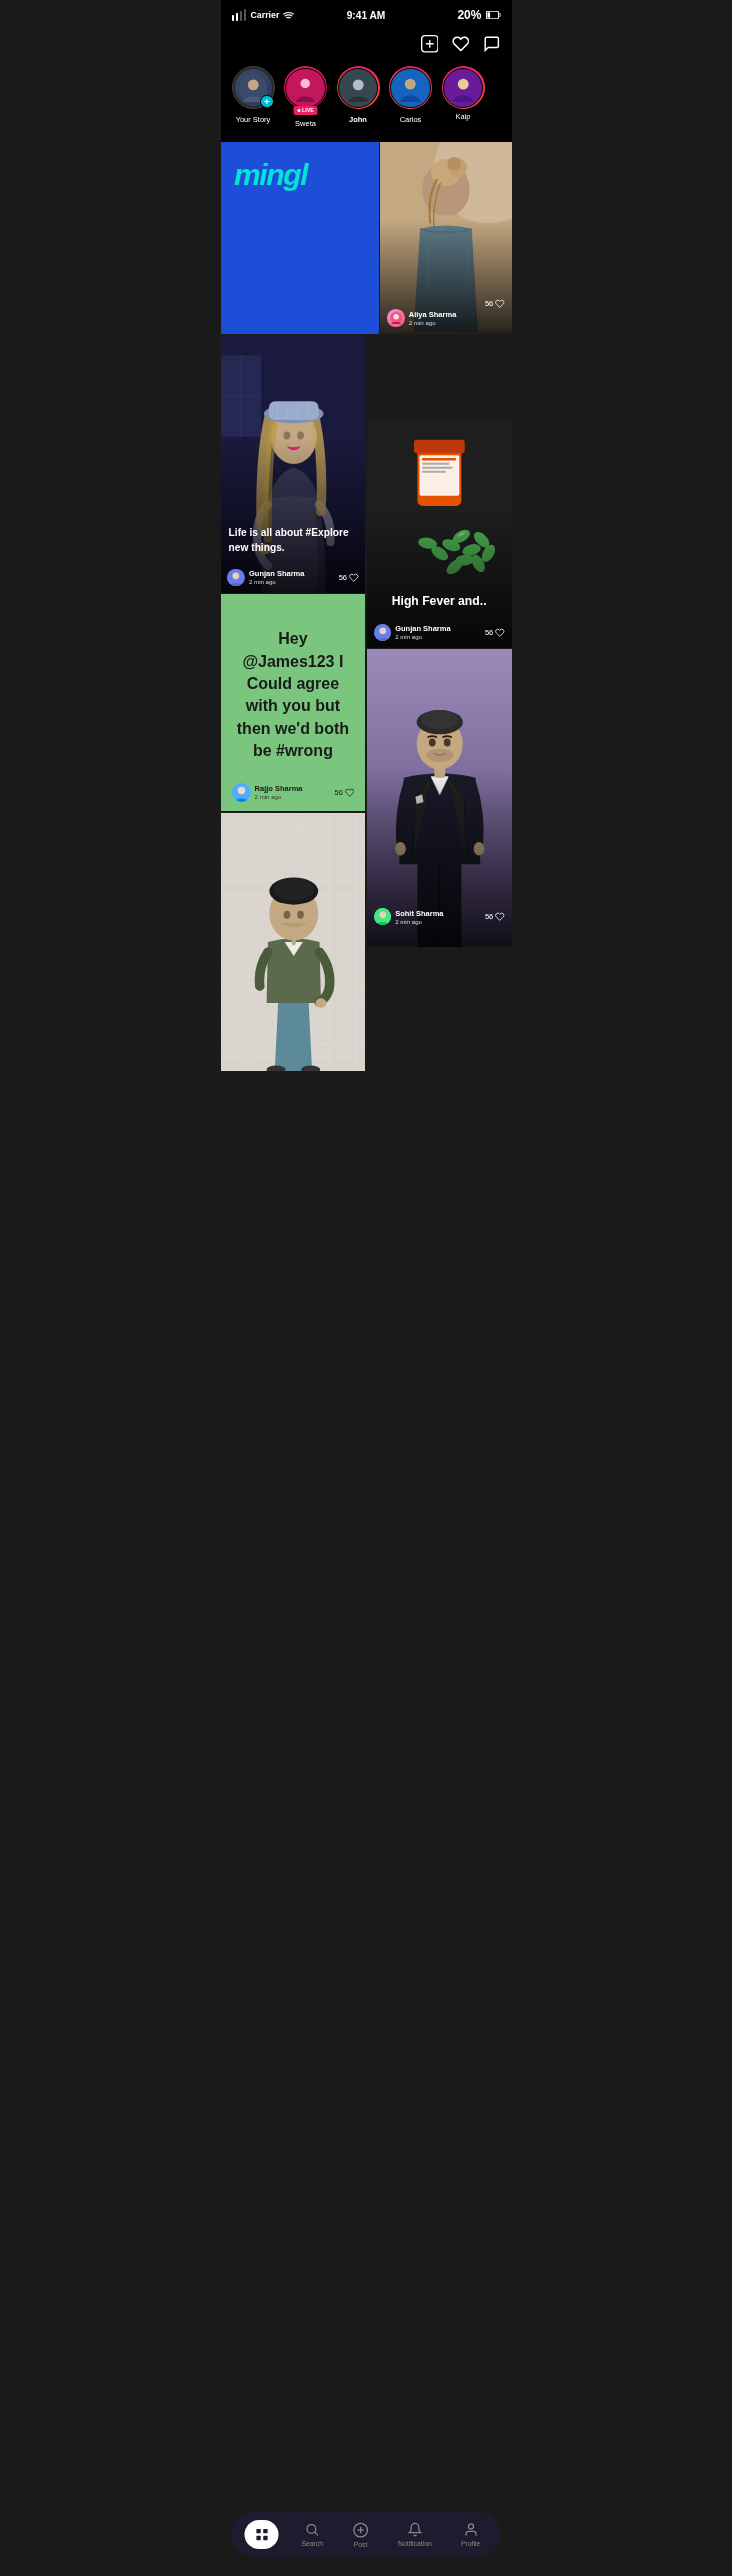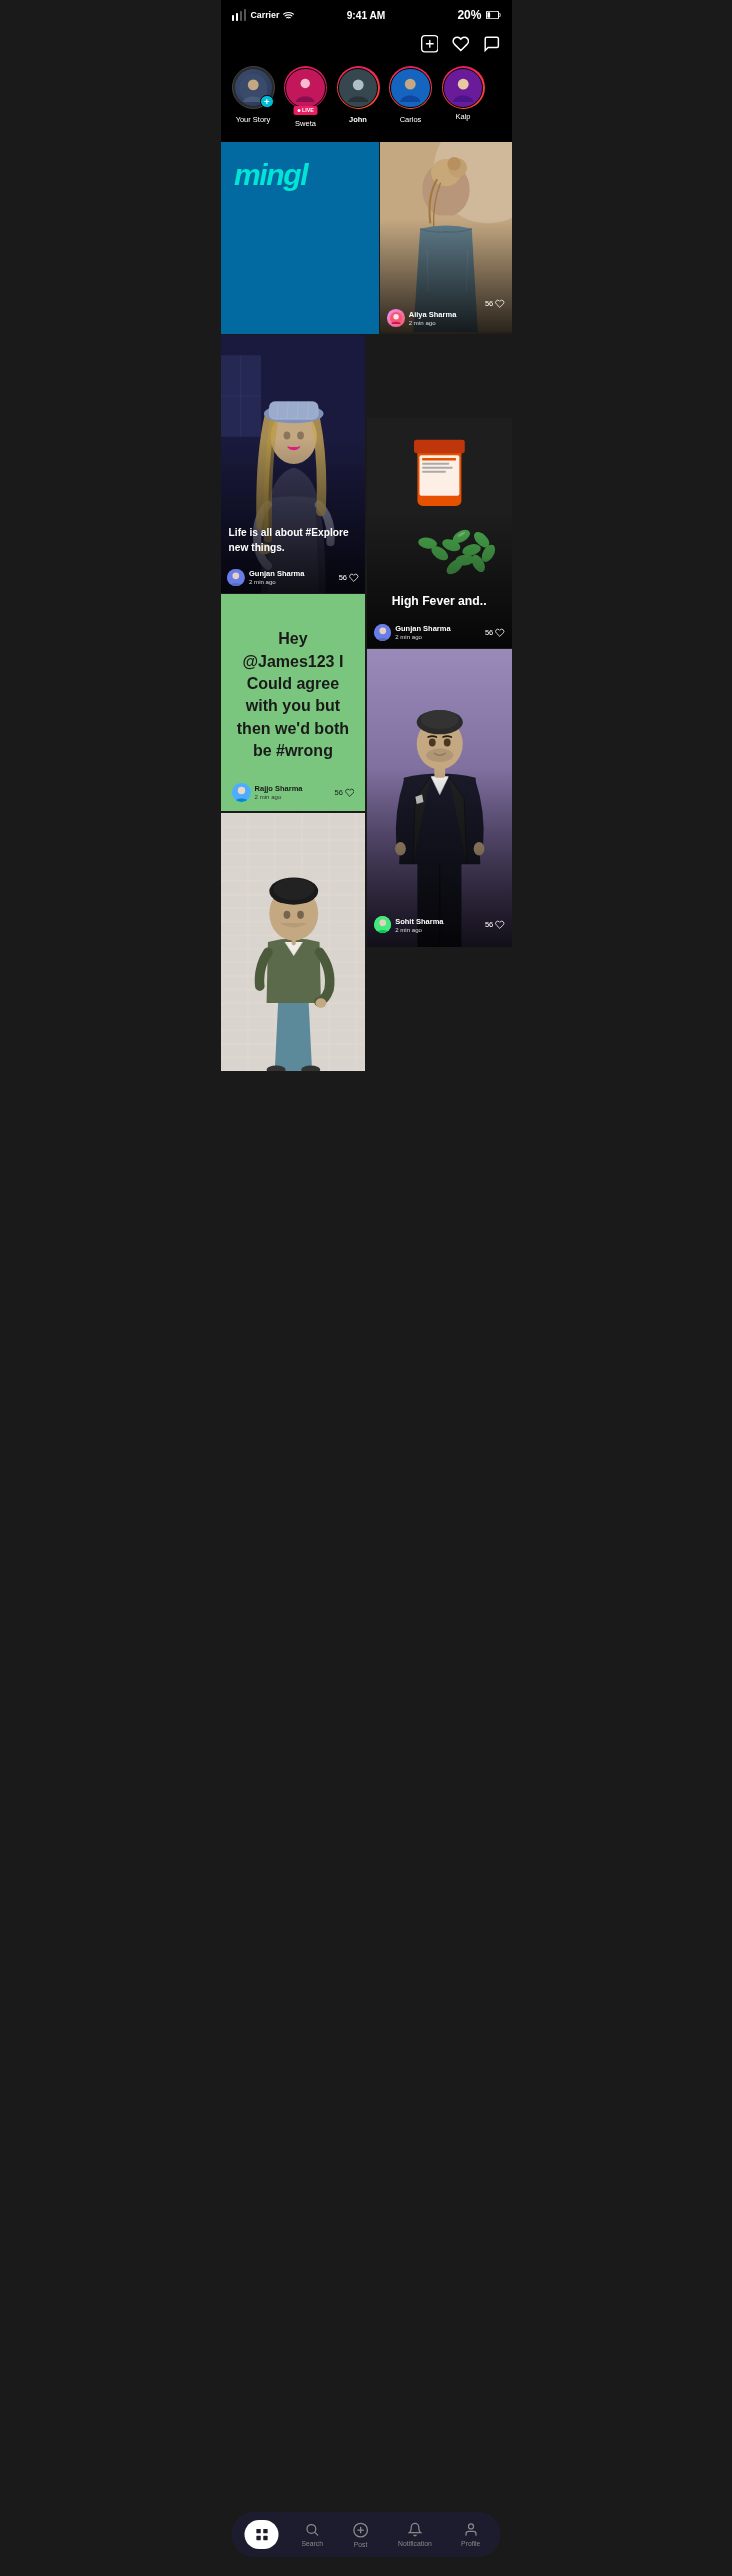--- a/index.html
+++ b/index.html
@@ -143,21 +143,21 @@
     </div>
     <span style="font-size:7.5px;color:#fff;text-align:center;">Kalp</span>
   </div>
 
 </div>
 
 <div>
 
   <div style="display:flex;gap:1.4px;">
 
-    <div style="flex:1;background:#0369a1;padding:16.3px 13.6px;display:flex;align-items:flex-start;min-height:81px;">
+    <div style="flex:1;background:#1d4ed8;padding:16.3px 13.6px;display:flex;align-items:flex-start;min-height:81px;">
       <div style="font-size:30px;font-weight:900;color:#00e5d4;font-style:italic;letter-spacing:-1.4px;">mingl</div>
     </div>
 
     <div style="flex:1;position:relative;overflow:hidden;min-height:190px;background:linear-gradient(135deg,#c4a882 0%,#a8906e 100%);cursor:pointer;">
       <svg width="100%" height="190" viewBox="0 0 215 280" preserveAspectRatio="xMidYMid slice">
 
         <rect width="215" height="280" fill="#c4a882"></rect>
 
         <ellipse cx="170" cy="40" rx="80" ry="80" fill="rgba(220,200,180,0.5)"></ellipse>
 
@@ -446,21 +446,21 @@
 
           <path d="M91 130 Q97 127 103 130" stroke="#2a1a0a" stroke-width="2.5" fill="none" stroke-linecap="round"></path>
           <path d="M113 130 Q119 127 125 130" stroke="#2a1a0a" stroke-width="2.5" fill="none" stroke-linecap="round"></path>
 
           <path d="M100 154 Q108 160 116 154" stroke="#a08060" stroke-width="2" fill="none" stroke-linecap="round"></path>
 
           <ellipse cx="108" cy="157" rx="20" ry="10" fill="rgba(0,0,0,0.1)"></ellipse>
         </svg>
         <div class="dark-overlay"></div>
         
-        <div style="position:absolute;bottom:14px;left:6.8px;right:6.8px;display:flex;align-items:center;justify-content:space-between;">
+        <div style="position:absolute;bottom:22px;left:6.8px;right:6.8px;display:flex;align-items:center;justify-content:space-between;">
           <div style="display:flex;align-items:center;gap:4.1px;">
             <div style="width:17.6px;height:17.6px;border-radius:50%;overflow:hidden;background:linear-gradient(135deg,#43e97b,#38f9d7);">
               <svg width="17.6" height="17.6" viewBox="0 0 26 26">
                   <circle cx="13" cy="13" r="13" fill="#43e97b"></circle>
                   <circle cx="13" cy="10" r="5" fill="#e8d0c0"></circle>
                   <path d="M4 26 C4 19 22 19 22 26" fill="#00c853"></path>
                 </svg>
             </div>
             <div>
               <div style="font-size:7.5px;font-weight:600;color:#fff;">Sohit Sharma</div>

